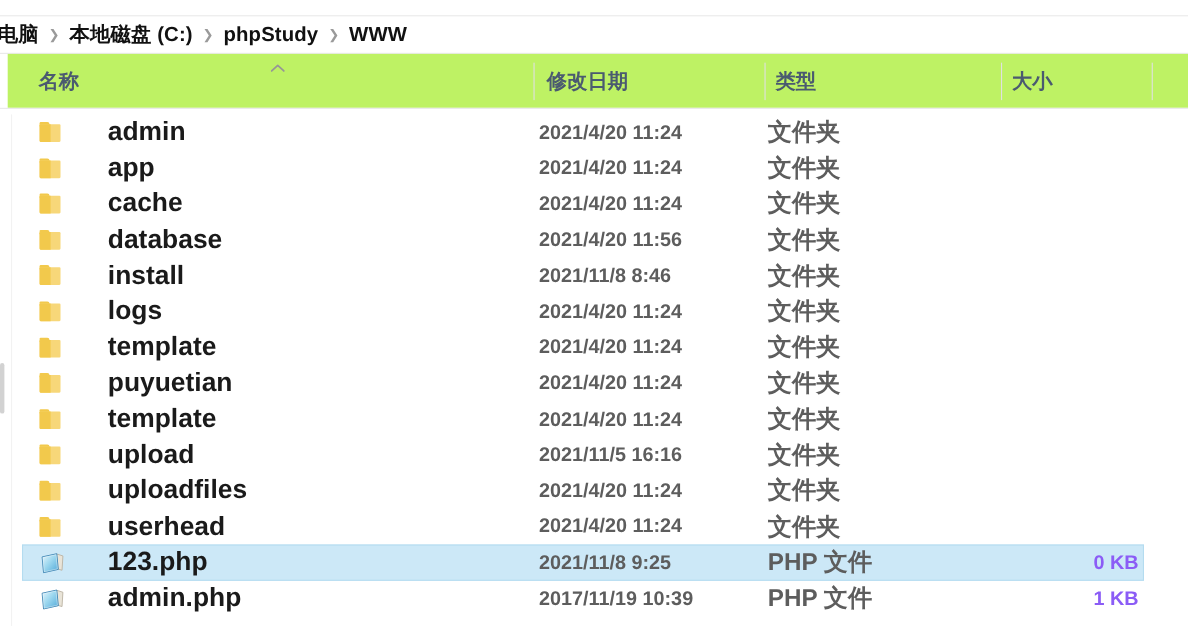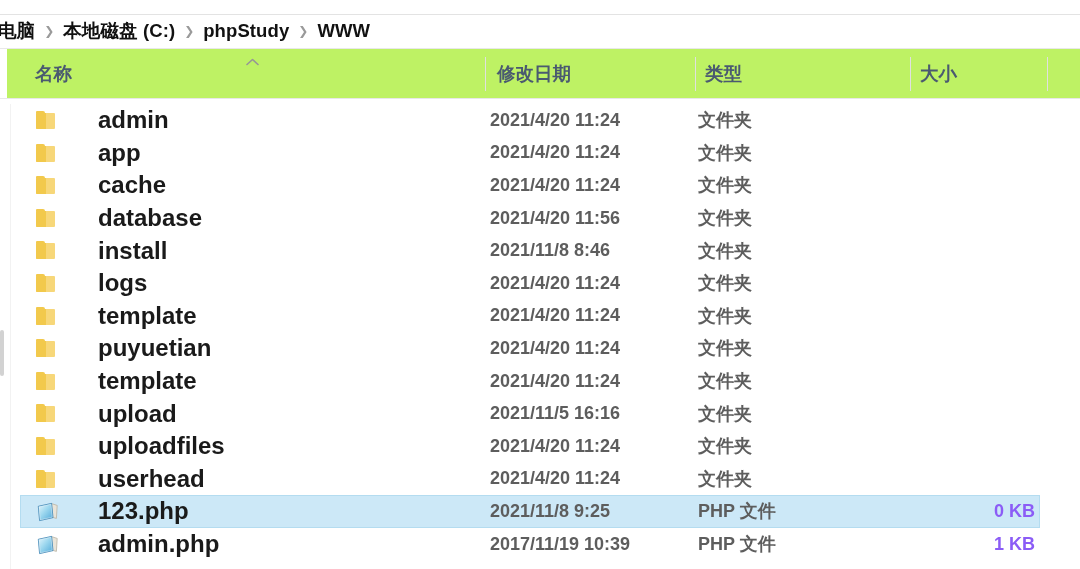--- a/index.html
+++ b/index.html
@@ -161,21 +161,21 @@
     color: #5d5d5d;
     white-space: nowrap;
   }
   .row .type {
     position: absolute;
     left: 698px;
     top: 0;
     height: 32.6px;
     display: flex;
     align-items: center;
-    font-size: 18px;
+    font-size: 22px;
     color: #5d5d5d;
     white-space: nowrap;
   }
   .row .size {
     position: absolute;
     left: 830px;
     width: 205px;
     top: 0;
     height: 32.6px;
     display: flex;

